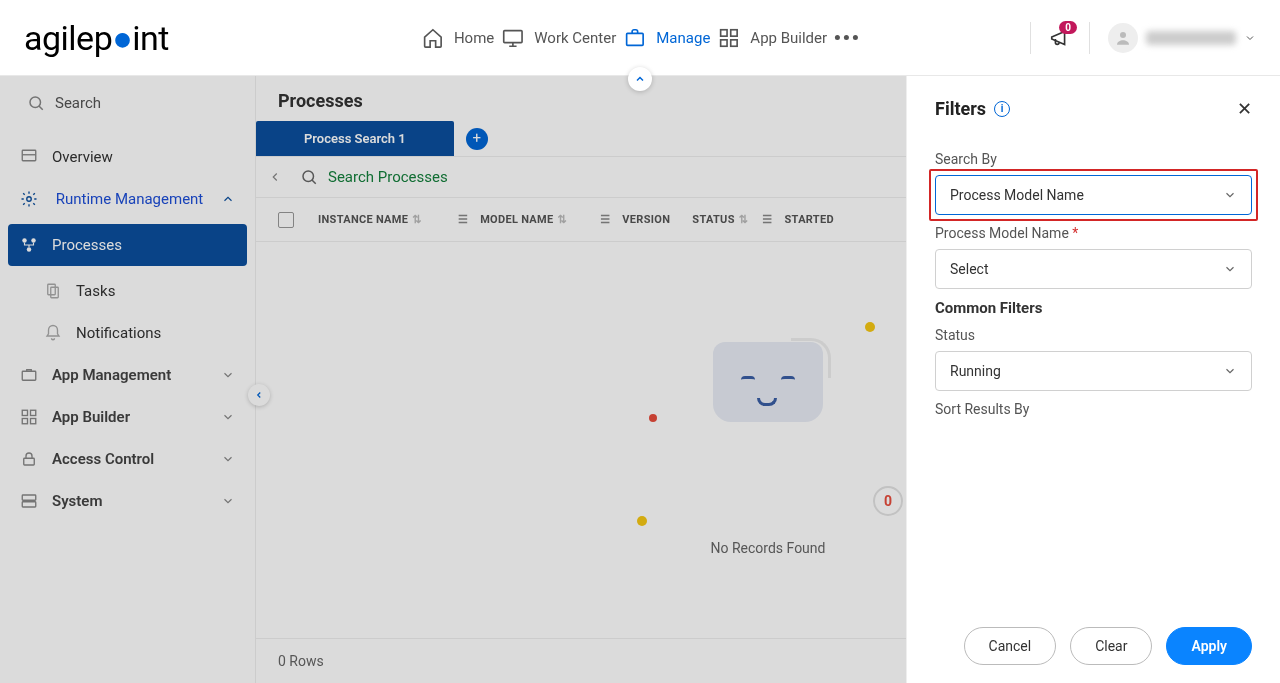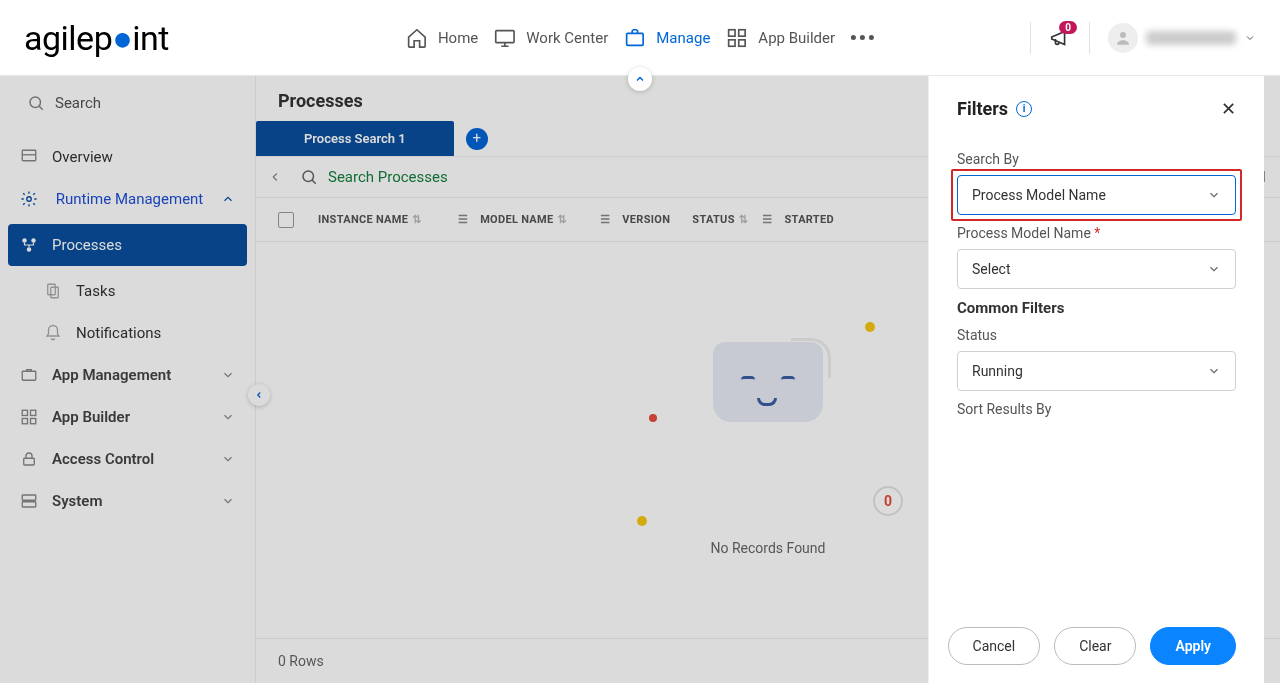--- a/index.html
+++ b/index.html
@@ -2,21 +2,21 @@
 <html><head>
 <meta charset="utf-8">
 <style>
 * { box-sizing: border-box; margin: 0; padding: 0; font-family: -apple-system, BlinkMacSystemFont, "Segoe UI", Roboto, Arial, sans-serif; }
 body { width: 1280px; height: 683px; overflow: hidden; background: #fff; position: relative; }
 
 
 .header { height: 76px; display: flex; align-items: center; padding: 0 24px; border-bottom: 1px solid #e8e8e8; }
 .logo { font-size: 34px; font-weight: 400; letter-spacing: -0.5px; color: #000; }
 .logo .dot { color: #0066d6; }
-.nav { display: flex; align-items: center; gap: 16px; margin-left: auto; margin-right: auto; position: absolute; left: 50%; transform: translateX(-50%); }
+.nav { display: flex; align-items: center; gap: 8px; margin-left: auto; margin-right: auto; position: absolute; left: 50%; transform: translateX(-50%); }
 .nav-item { display: flex; align-items: center; gap: 10px; color: #555; font-size: 15px; cursor: pointer; }
 .nav-item.active { color: #0066d6; }
 .nav-icon { width: 22px; height: 22px; display: inline-block; }
 .header-right { display: flex; align-items: center; gap: 18px; margin-left: auto; }
 .more-dots { display:flex; gap:4px; }
 .more-dots span { width:5px; height:5px; border-radius:50%; background:#555; }
 .divider-v { width:1px; height:32px; background:#e0e0e0; }
 .announce { position: relative; }
 .badge { position:absolute; top:-6px; right:-6px; background:#c2185b; color:#fff; border-radius:10px; font-size:10px; font-weight:700; padding:1px 6px; }
 .user { display:flex; align-items:center; gap:8px; }
@@ -71,21 +71,21 @@
 .robot .dot3 { position:absolute; width:10px; height:10px; background:#f6c713; border-radius:50%; bottom:-4px; left:-56px; }
 .robot .zero { position:absolute; right:-60px; bottom:6px; width:30px; height:30px; border:2px solid #e2e2e2; border-radius:50%; display:flex; align-items:center; justify-content:center; color:#e74c3c; font-weight:700; font-size:14px; background:#fff; }
 .rows-footer { padding:14px 22px; color:#666; font-size:14px; border-top:1px solid #eee; position:absolute; bottom:0; left:0; right:0; }
 
 
 .collapse-toggle { position:absolute; left:248px; top:308px; width:22px; height:22px; background:#fff; border-radius:50%; box-shadow:0 1px 4px rgba(0,0,0,0.2); display:flex; align-items:center; justify-content:center; z-index:2; color:#0066d6; font-size:13px; }
 
 .top-chevron { position:absolute; left:50%; transform:translateX(-50%); top:67px; width:24px; height:24px; background:#fff; border-radius:50%; box-shadow:0 1px 5px rgba(0,0,0,0.2); display:flex; align-items:center; justify-content:center; z-index:20; color:#0066d6; font-size:13px; }
 
 
-.filters { position:absolute; right:16px; top:0; bottom:0; width:336px; background:#fff; z-index:10; border-left:1px solid #eee; display:flex; flex-direction:column; }
+.filters { position:absolute; right:0; top:0; bottom:0; width:374px; background:#fff; z-index:10; border-left:1px solid #eee; display:flex; flex-direction:column; }
 .filters-head { display:flex; align-items:center; gap:8px; padding:22px 28px 18px; }
 .filters-head h2 { font-size:18px; font-weight:700; color:#222; }
 .info { width:16px; height:16px; border-radius:50%; border:1.5px solid #0066d6; color:#0066d6; font-size:10px; display:flex; align-items:center; justify-content:center; font-weight:700; }
 .close { margin-left:auto; color:#333; font-size:18px; cursor:pointer; }
 .filters-body { padding:4px 28px; flex:1; overflow:auto; }
 .flabel { font-size:14px; color:#555; margin:10px 0 8px; }
 .flabel.bold { font-weight:700; color:#333; font-size:15px; }
 .req { color:#d32f2f; }
 .select { border:1px solid #d0d0d0; border-radius:4px; padding:11px 14px; font-size:14px; color:#333; display:flex; align-items:center; justify-content:space-between; cursor:pointer; }
 .highlight-box { border:2px solid #d32626; position:absolute; inset:-6px; border-radius:2px; pointer-events:none; }

